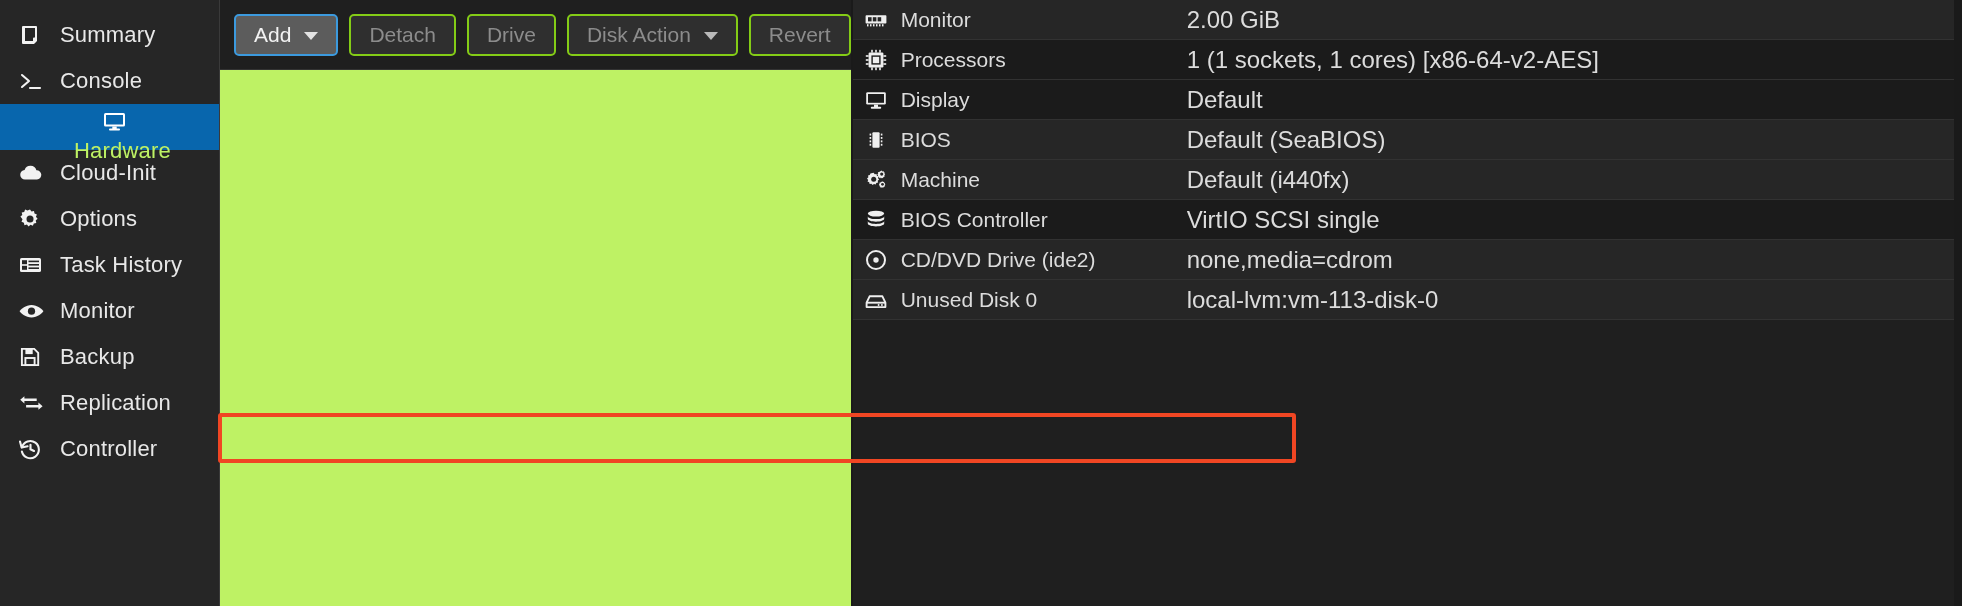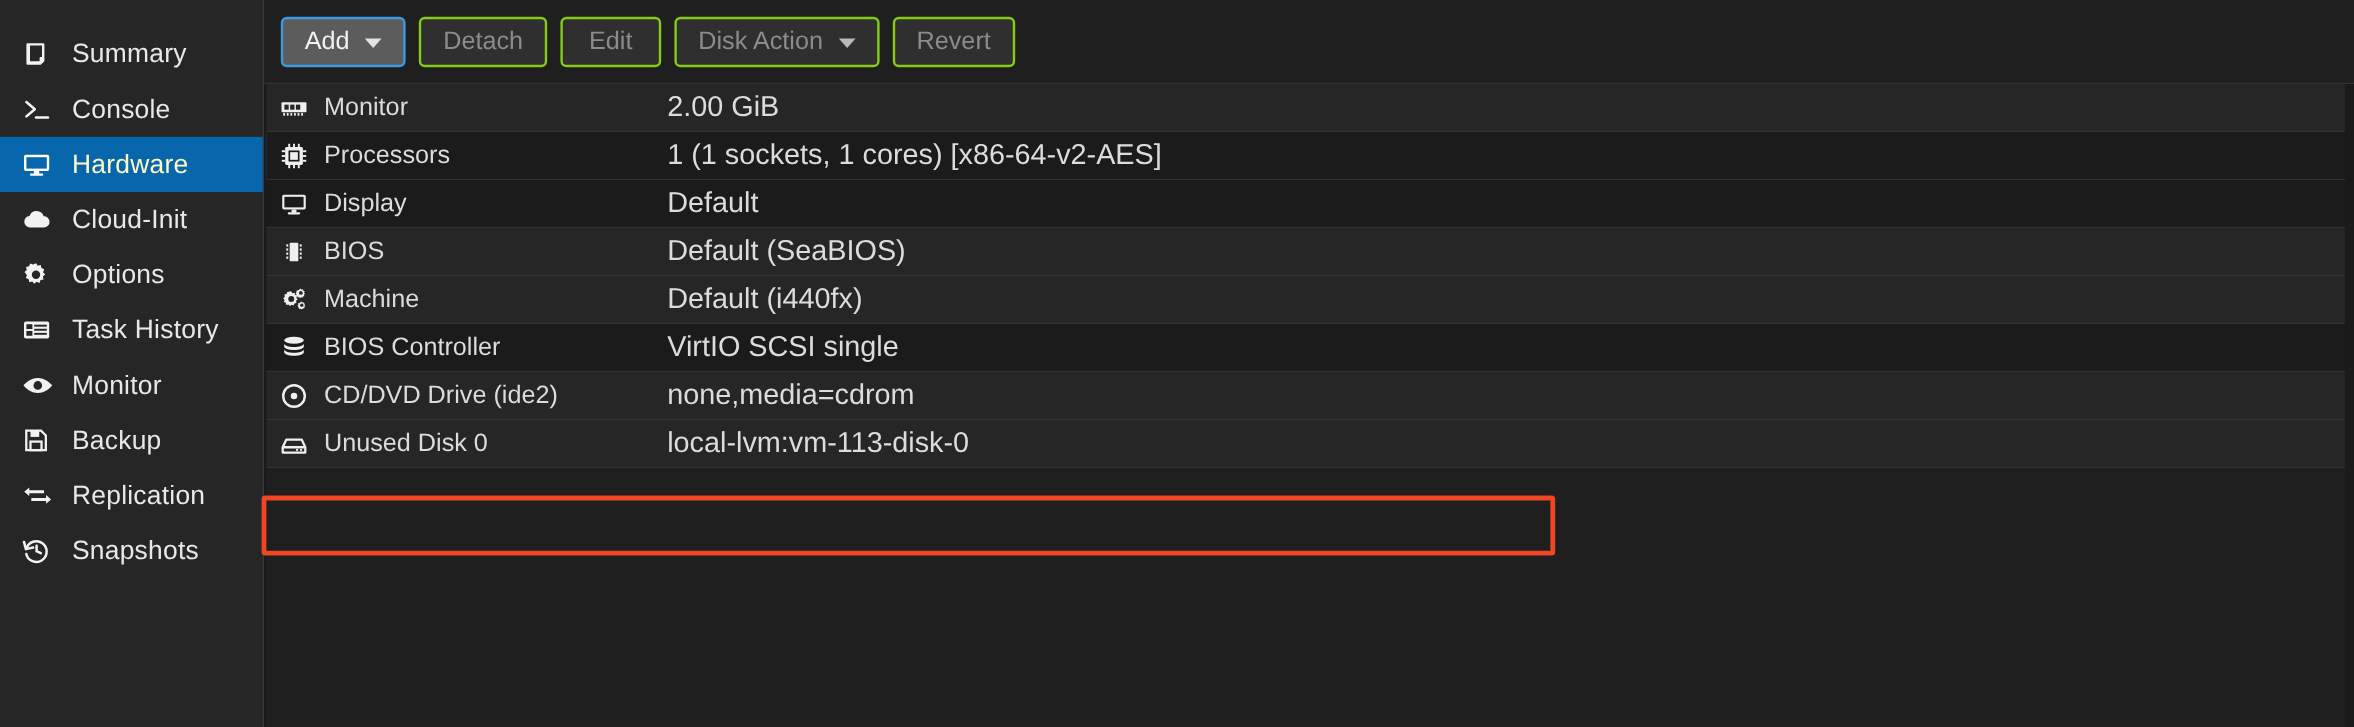--- a/index.html
+++ b/index.html
@@ -17,53 +17,54 @@
     height: 606px;
     display: flex;
     background: #1a1a1a;
   }
 
   
   .sidebar {
     width: 220px;
     flex: 0 0 220px;
     background: #262626;
-    padding-top: 22px;
+    padding-top: 12px;
     border-right: 1px solid #3a3a3a;
   }
   .side-item {
     display: flex;
     align-items: center;
     height: 46px;
     padding-left: 18px;
     color: #e8e8e8;
     font-size: 22px;
     cursor: pointer;
     user-select: none;
   }
   .side-item.active {
     background: #0866ad;
-    color: #fef9c3;
+    color: #bef264;
+    flex-direction: column;
   }
   .side-ico {
     width: 34px;
     flex: 0 0 34px;
     display: flex;
     align-items: center;
     justify-content: flex-start;
     color: #f2f2f2;
   }
   .side-ico svg { display: block; }
   .side-label { padding-left: 8px; letter-spacing: .2px; }
 
   
   .main {
     flex: 1 1 auto;
     display: flex;
-    flex-direction: column;
+    flex-direction: row;
     background: #bef264;
     min-width: 0;
     position: relative;
     justify-content: space-between;
   }
 
   
   .toolbar {
     height: 70px;
     flex: 0 0 70px;
@@ -287,40 +288,40 @@
     </div>
 
     <div class="side-item">
       <span class="side-ico">
         <svg width="25" height="24" viewBox="0 0 25 24" fill="none" stroke="#f2f2f2" stroke-width="2.1" stroke-linecap="round">
           <path d="M4 10.3A8.6 8.6 0 1 1 3.9 14.6"></path>
           <polyline points="2,4.6 3.6,10.6 9.6,9.2" fill="none" stroke-linejoin="round"></polyline>
           <polyline points="12.5,7.8 12.5,12.3 16,14" fill="none"></polyline>
         </svg>
       </span>
-      <span class="side-label">Snapshots</span>
+      <span class="side-label">Controller</span>
     </div>
 
   </div>
 
   <div class="main">
 
     <div class="toolbar">
 
       <div class="tbtn primary">
         <span>Add</span>
         <span class="caret"></span>
       </div>
 
       <div class="tbtn">
         <span>Detach</span>
       </div>
 
       <div class="tbtn">
-        <span>Edit</span>
+        <span>Drive</span>
       </div>
 
       <div class="tbtn">
         <span>Disk Action</span>
         <span class="caret"></span>
       </div>
 
       <div class="tbtn">
         <span>Revert</span>
       </div>

